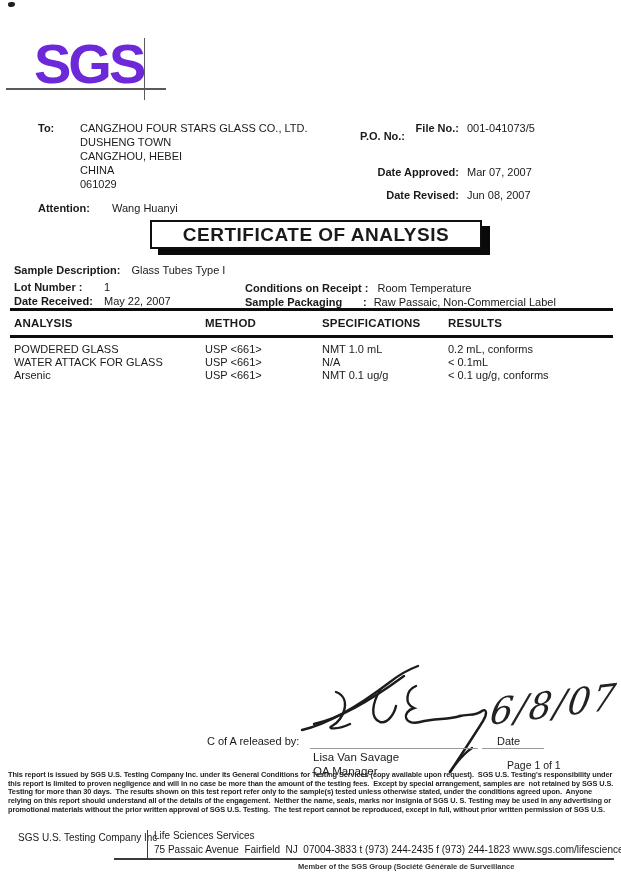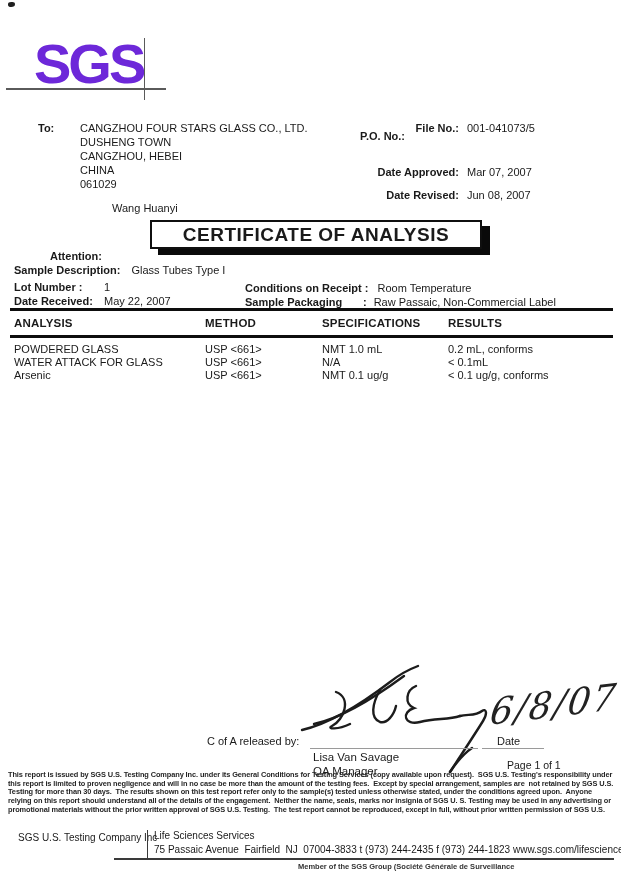--- a/index.html
+++ b/index.html
@@ -60,21 +60,21 @@
   <div class="sgs-text">SGS</div>
   <div class="logo-hline"></div>
   <div class="logo-vline"></div>
 
   <div class="abs b" style="left:38px;top:122px;">To:</div>
   <div class="abs" style="left:80px;top:122px;">CANGZHOU FOUR STARS GLASS CO., LTD.</div>
   <div class="abs" style="left:80px;top:136px;">DUSHENG TOWN</div>
   <div class="abs" style="left:80px;top:150px;">CANGZHOU, HEBEI</div>
   <div class="abs" style="left:80px;top:164px;">CHINA</div>
   <div class="abs" style="left:80px;top:178px;">061029</div>
-  <div class="abs b" style="left:50px;top:202px;margin-top:48px;">Attention:</div>
+  <div class="abs b" style="left:38px;top:202px;">Attention:</div>
   <div class="abs" style="left:112px;top:202px;">Wang Huanyi</div>
 
   <div class="meta-row" style="top:122px;">
     <span class="lbl">File No.:</span>
     <span class="val">001-041073/5</span>
   </div>
   <div class="meta-row" style="top:130px;flex-direction:column;">
     <span class="lbl">P.O. No.:</span>
     <span class="val">Credit card</span>
   </div>

